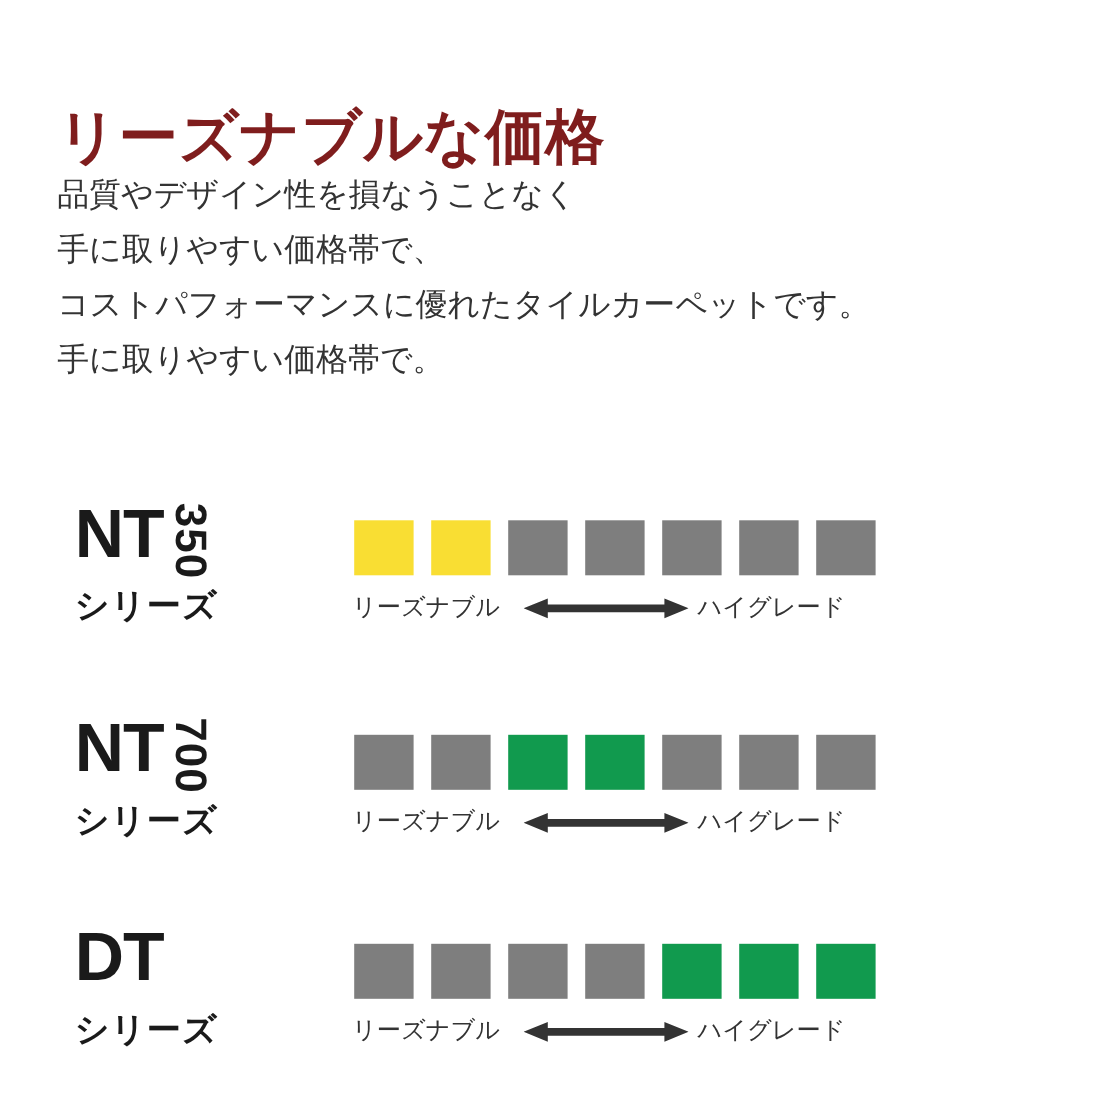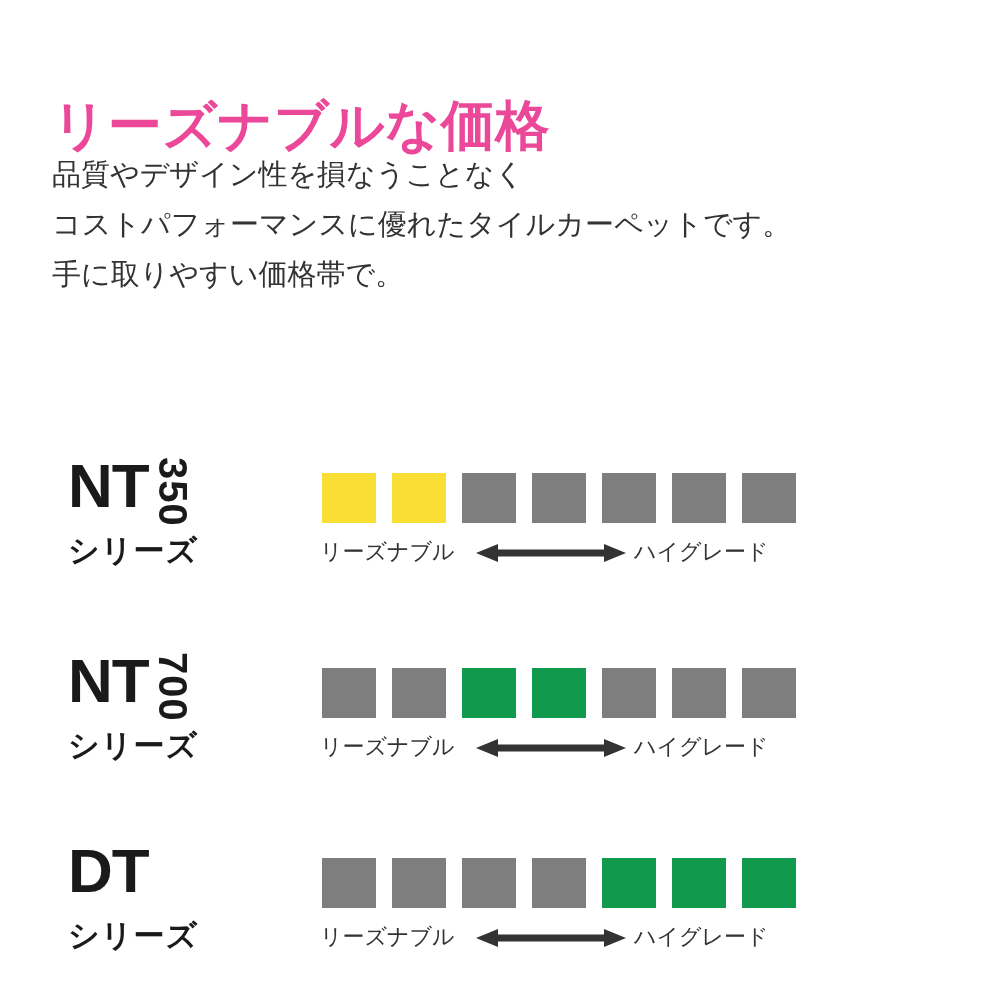--- a/index.html
+++ b/index.html
@@ -24,39 +24,38 @@
 
   
   .page-title {
     position: absolute;
     left: 52px;
     top: 58px;
     font-size: 54px;
     line-height: 62px;
     font-weight: 700;
     letter-spacing: 0.5px;
-    color: #ec4899;
+    color: #7f1d1d;
     white-space: nowrap;
   }
 
   
   .body-copy {
     position: absolute;
     left: 52px;
     top: 152px;
     width: 900px;
   }
 
   .body-line {
     font-size: 29px;
     line-height: 50px;
     font-weight: 400;
     color: #333333;
     white-space: nowrap;
-    font-family: Liberation Mono, monospace;
   }
 
   
   .series-row {
     position: absolute;
     left: 0;
     width: 1000px;
     height: 140px;
   }
 
@@ -176,20 +175,21 @@
 </style>
 </head>
 <body>
 
 <div id="page">
 
   <h1 class="page-title">リーズナブルな価格</h1>
 
   <div class="body-copy">
     <div class="body-line">品質やデザイン性を損なうことなく</div>
+    <div class="body-line">手に取りやすい価格帯で、</div>
     <div class="body-line">コストパフォーマンスに優れたタイルカーペットです。</div>
     <div class="body-line">手に取りやすい価格帯で。</div>
   </div>
 
   <div class="series-row row-0">
     <div class="series-label">
       <div class="series-code">
         <span class="series-code-main">NT</span>
         <span class="series-code-num">350</span>
       </div>

